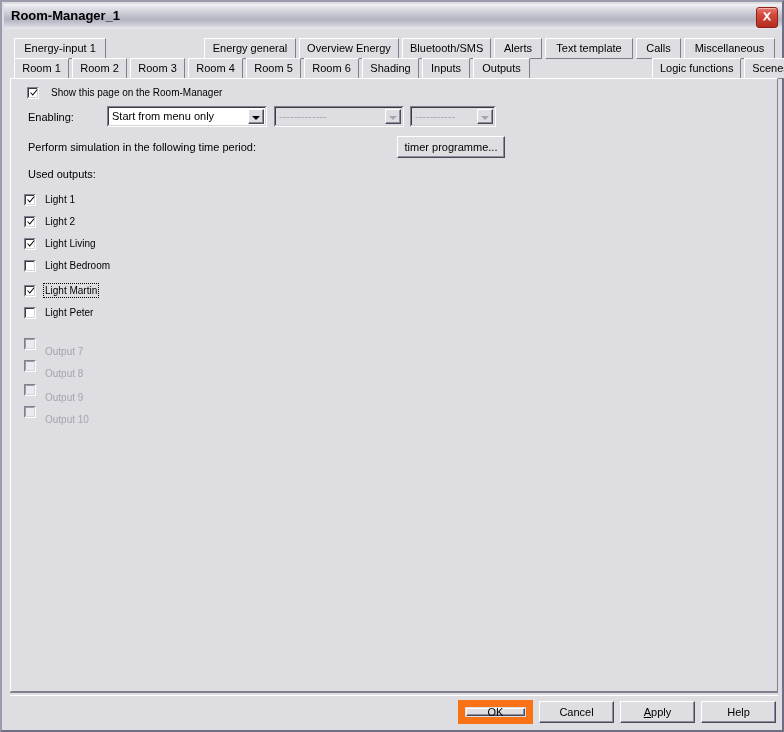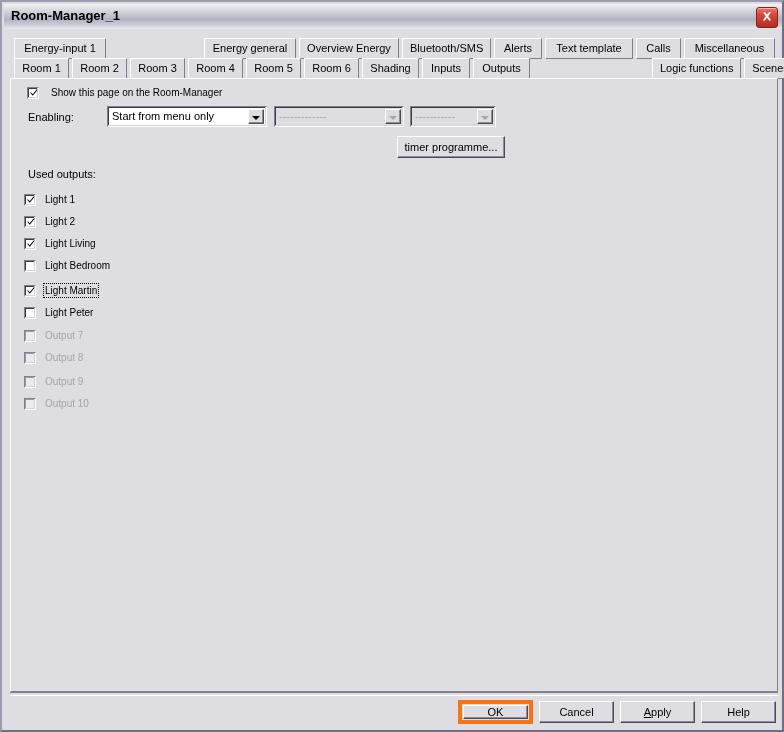--- a/index.html
+++ b/index.html
@@ -168,21 +168,21 @@
   .cb-row .cb-label {
     display: inline-block;
     margin-left: 7px;
     font-family: "Liberation Sans", sans-serif;
     font-size: 10px;
     color: #000000;
     vertical-align: middle;
     line-height: 13px;
     padding: 1px 2px 1px 2px;
   }
-  .cb-row.disabled .cb-label { color: #a6a5ac; }
+  .cb-row.disabled .cb-label { color: #a6a5ac; margin-top: 16px; }
   .cb-row.focused .cb-label {
     outline: 1px dotted #000000;
     outline-offset: -1px;
   }
 
   .static-label {
     position: absolute;
     font-family: "Liberation Sans", sans-serif;
     font-size: 11px;
     color: #000000;
@@ -251,21 +251,21 @@
     border-bottom: 1px solid #4a4a58;
     box-shadow: inset -1px -1px 0 #8c8c9a;
     font-family: "Liberation Sans", sans-serif;
     font-size: 11px;
     color: #000000;
     text-align: center;
     cursor: pointer;
     white-space: nowrap;
   }
   .btn.default {
-    border: 4px solid #f97316;
+    border: 7px solid #f97316;
     box-shadow: none;
   }
   .btn.default .btn-inner {
     position: absolute;
     left: 1px; top: 1px; right: 1px; bottom: 1px;
     background: #dedde2;
     border-top: 1px solid #ffffff;
     border-left: 1px solid #ffffff;
     border-right: 1px solid #4a4a58;
     border-bottom: 1px solid #4a4a58;
@@ -364,20 +364,21 @@
           </span>
         </div>
         <div class="combo disabled" style="left: 399px; top: 27px; width: 86px;">
           <span class="combo-text">-----------</span>
           <span class="combo-arrow">
             <i></i>
           </span>
         </div>
       </div>
 
+    <div class="static-label" style="left:17px; top:62px;">Perform simulation in the following time period:</div>
 
     <div class="btn" style="left:386px; top:57px; width:108px; height:22px;">
       <span class="btn-label">timer programme...</span>
     </div>
 
     <div class="static-label" style="left:17px; top:89px;">Used outputs:</div>
 
     <div id="outputs">
         <div class="cb-row" style="left: 13px; top: 113px;"><span class="checkbox-box"><span class="tick"><svg width="10" height="10" viewBox="0 0 10 10">
                 <path d="M1 4.4 L2.1 4.4 L3.7 6.3 L7.6 1.4 L8.8 1.4 L3.8 7.8 Z" fill="#000"></path>

